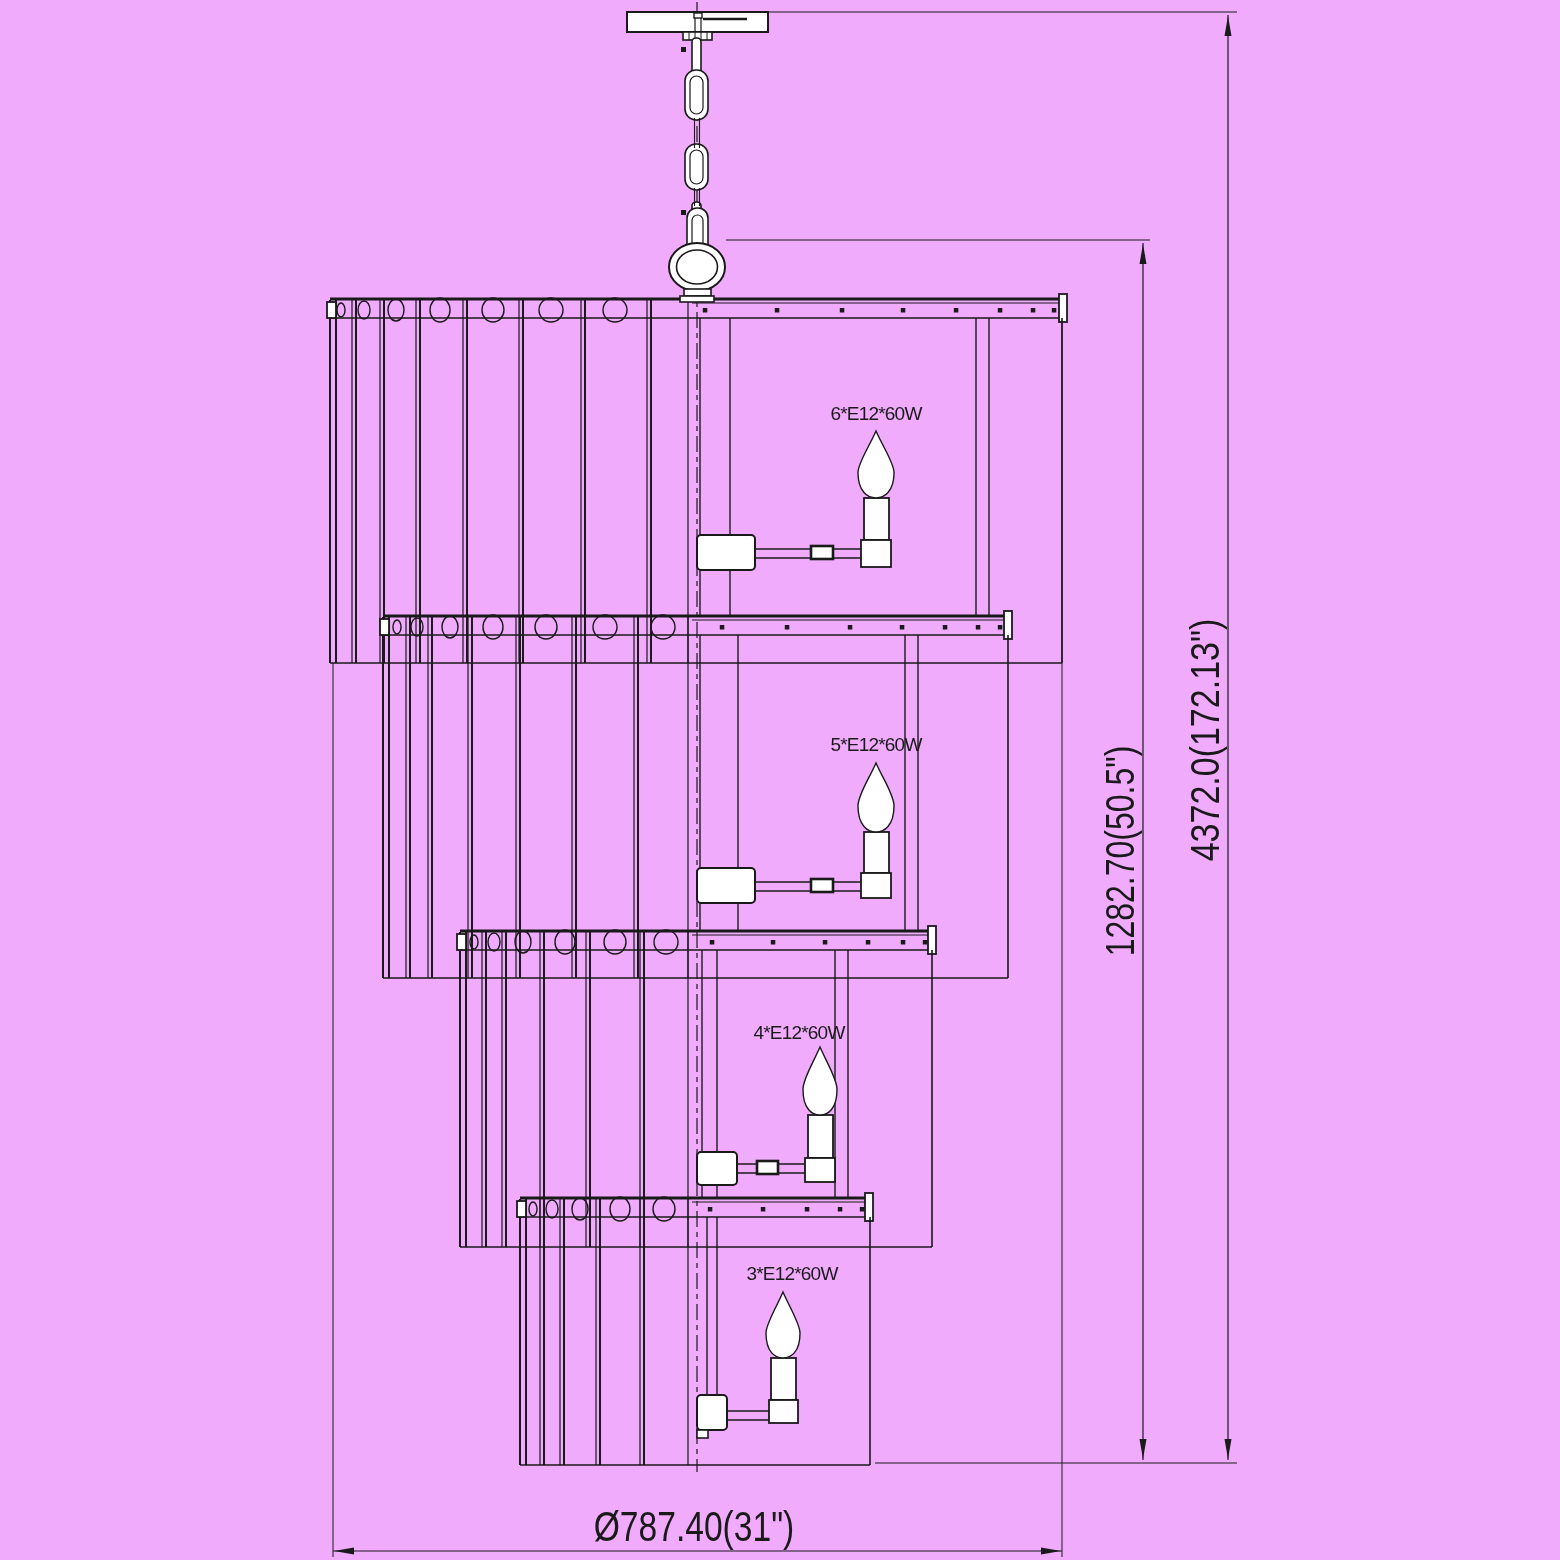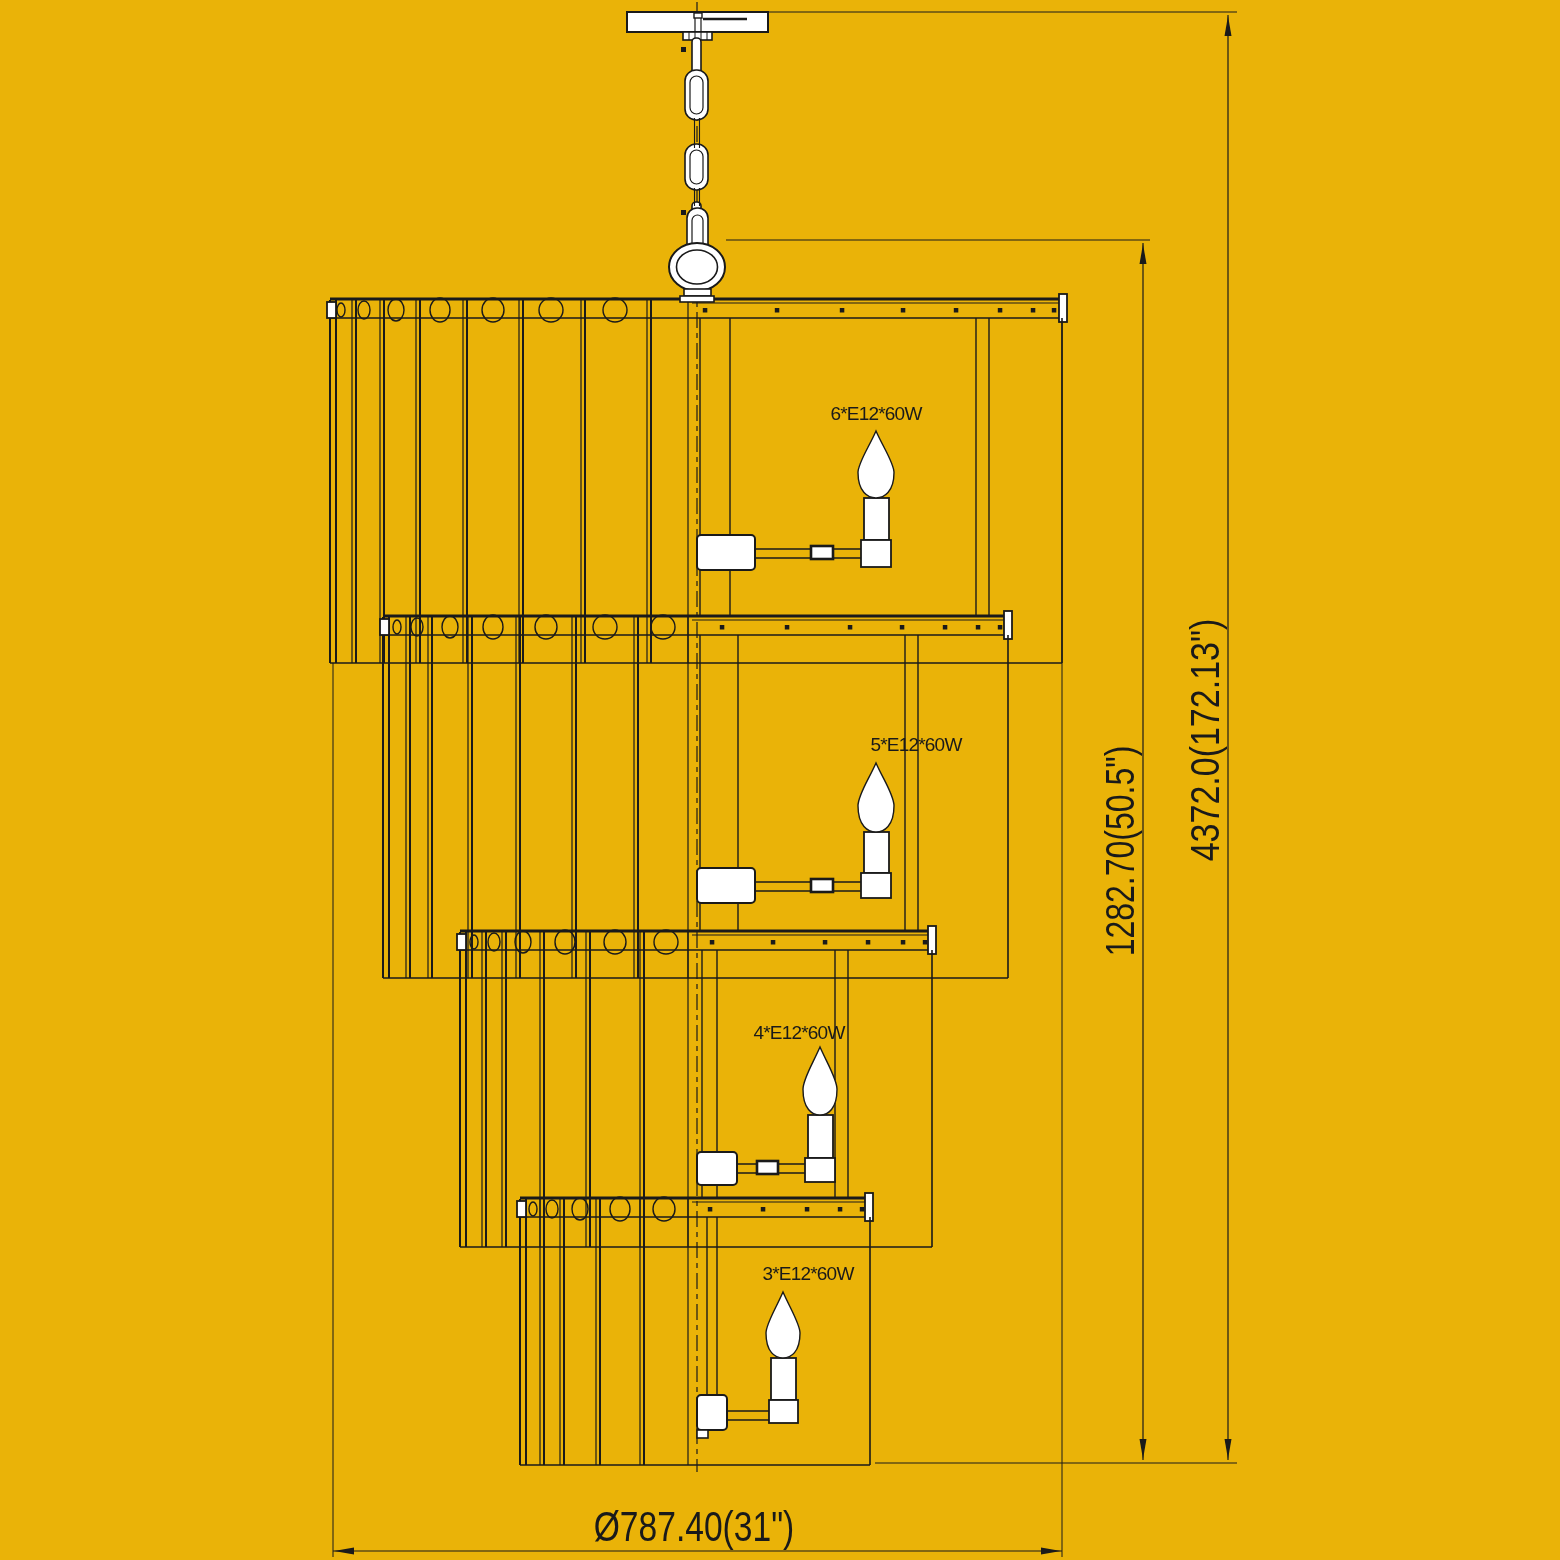--- a/index.html
+++ b/index.html
@@ -1,24 +1,24 @@
 <!DOCTYPE html>
 <html><head>
 <meta charset="utf-8">
 <style>
   html,body{margin:0;padding:0;background:#fff;}
   body{width:1560px;height:1560px;font-family:"Liberation Sans",sans-serif;}
-  .stage{position:relative;width:1560px;height:1560px;background:#eab308;overflow:hidden;}
+  .stage{position:relative;width:1560px;height:1560px;background:#f0abfc;overflow:hidden;}
   .stage svg{position:absolute;left:0;top:0;}
   .lamp-label{position:absolute;font-size:19px;letter-spacing:-0.8px;color:#1a1a1a;
               transform:translateX(-50%);white-space:nowrap;line-height:1;}
   #lamp1{left:876px;top:404px;}
-  #lamp2{left:916px;top:735px;}
+  #lamp2{left:876px;top:735px;}
   #lamp3{left:799px;top:1023px;}
-  #lamp4{left:792px;top:1264px;margin-left:16px;}
+  #lamp4{left:792px;top:1264px;}
   .dim-label{position:absolute;color:#1a1a1a;white-space:nowrap;line-height:1;}
   #dim-width{left:694px;top:1506px;font-size:42px;transform:translateX(-50%) scaleX(.8);}
   #dim-body-height{left:1120px;top:851px;font-size:40px;
                    transform:translate(-50%,-50%) rotate(-90deg) scaleX(.8);}
   #dim-overall-height{left:1205px;top:740px;font-size:40px;
                    transform:translate(-50%,-50%) rotate(-90deg) scaleX(.85);}
 </style>
 </head>
 <body>
 

